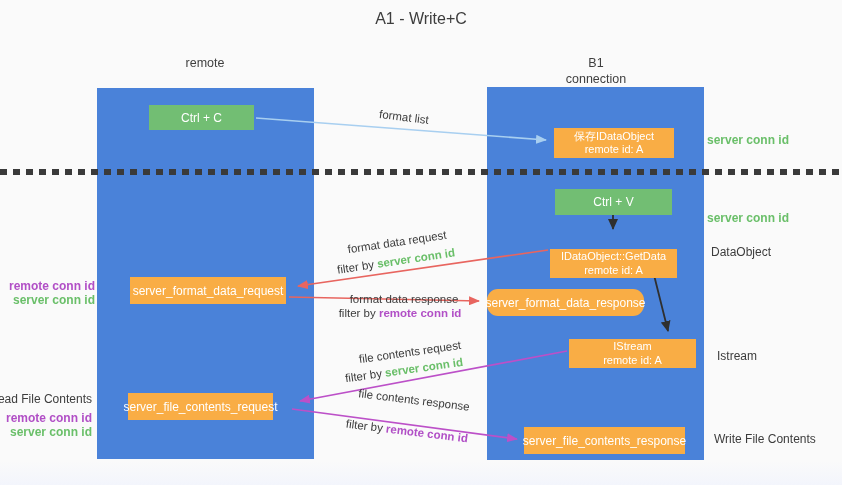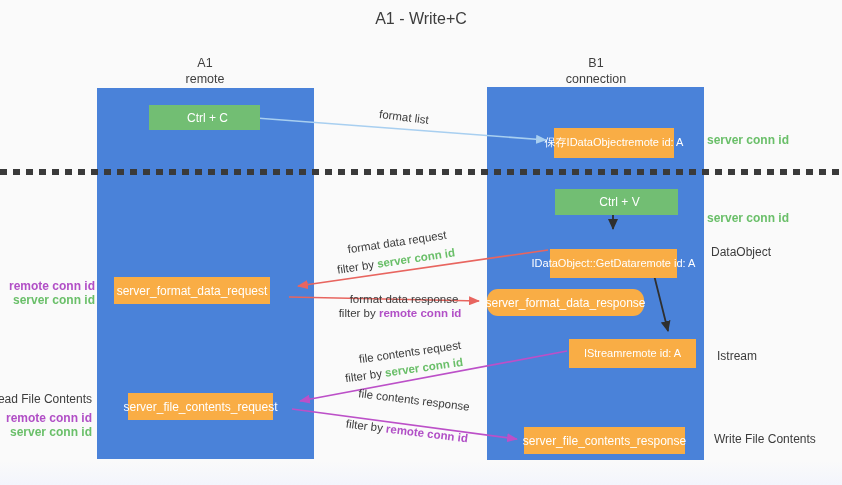--- a/index.html
+++ b/index.html
@@ -25,23 +25,23 @@
     position:absolute;background:#4a82d9;
   }
   .divider{
     position:absolute;left:0;top:169px;width:842px;height:6px;
     background:repeating-linear-gradient(90deg,#3a3a3a 0 7px,transparent 7px 13px);
   }
   .box{
     position:absolute;display:flex;align-items:center;justify-content:center;
     color:#ffffff;text-align:center;white-space:nowrap;
   }
-  .green{background:#72be73;font-size:12px;padding-left:6px;}
+  .green{background:#72be73;font-size:12px;}
   .orange{background:#f9ad45;font-size:12px;}
-  .two-line{flex-direction:row;line-height:1.22;font-size:11px;}
+  .two-line{flex-direction:column;line-height:1.22;font-size:11px;}
   .side-lbl{
     position:absolute;font-size:12px;color:#3c3c3c;white-space:nowrap;
   }
   .right-align{text-align:right;}
   .bold-green{color:#6abf69;font-weight:bold;}
   .bold-purple{color:#b14fc6;font-weight:bold;}
   .alabel{
     position:absolute;font-size:11.5px;color:#3c3c3c;white-space:nowrap;
     transform-origin:center;
   }
@@ -52,21 +52,20 @@
 </head>
 <body>
 
 <div id="canvas">
 
   <div class="title">
     <div>A1 - Write+C</div>
   </div>
 
   <div class="lane-header" style="left:145px;">
-    <div>A1</div>
     <div>remote</div>
   </div>
   <div class="lane-header" style="left:536px;">
     <div>B1</div>
     <div>connection</div>
   </div>
 
   <div class="lane" style="left:97px;top:88px;width:217px;height:371px;"></div>
   <div class="lane" style="left:487px;top:87px;width:217px;height:373px;"></div>
 
@@ -108,21 +107,21 @@
     <span>remote id: A</span>
   </div>
   <div class="box orange two-line" style="left:550px;top:249px;width:127px;height:29px;">
     <span>IDataObject::GetData</span>
     <span>remote id: A</span>
   </div>
   <div class="box orange two-line" style="left:569px;top:339px;width:127px;height:29px;">
     <span>IStream</span>
     <span>remote id: A</span>
   </div>
-  <div class="box orange" style="left:114px;top:277px;width:156px;height:27px;">
+  <div class="box orange" style="left:130px;top:277px;width:156px;height:27px;">
     <span>server_format_data_request</span>
   </div>
   <div class="box orange" style="left:487px;top:289px;width:157px;height:27px;border-radius:11px;">
     <span>server_format_data_response</span>
   </div>
   <div class="box orange" style="left:128px;top:393px;width:145px;height:27px;">
     <span>server_file_contents_request</span>
   </div>
   <div class="box orange" style="left:524px;top:427px;width:161px;height:27px;">
     <span>server_file_contents_response</span>

